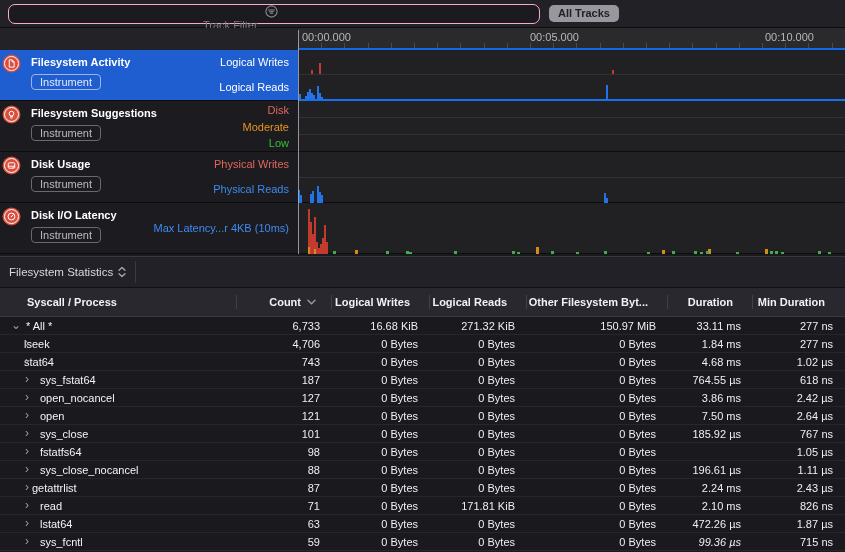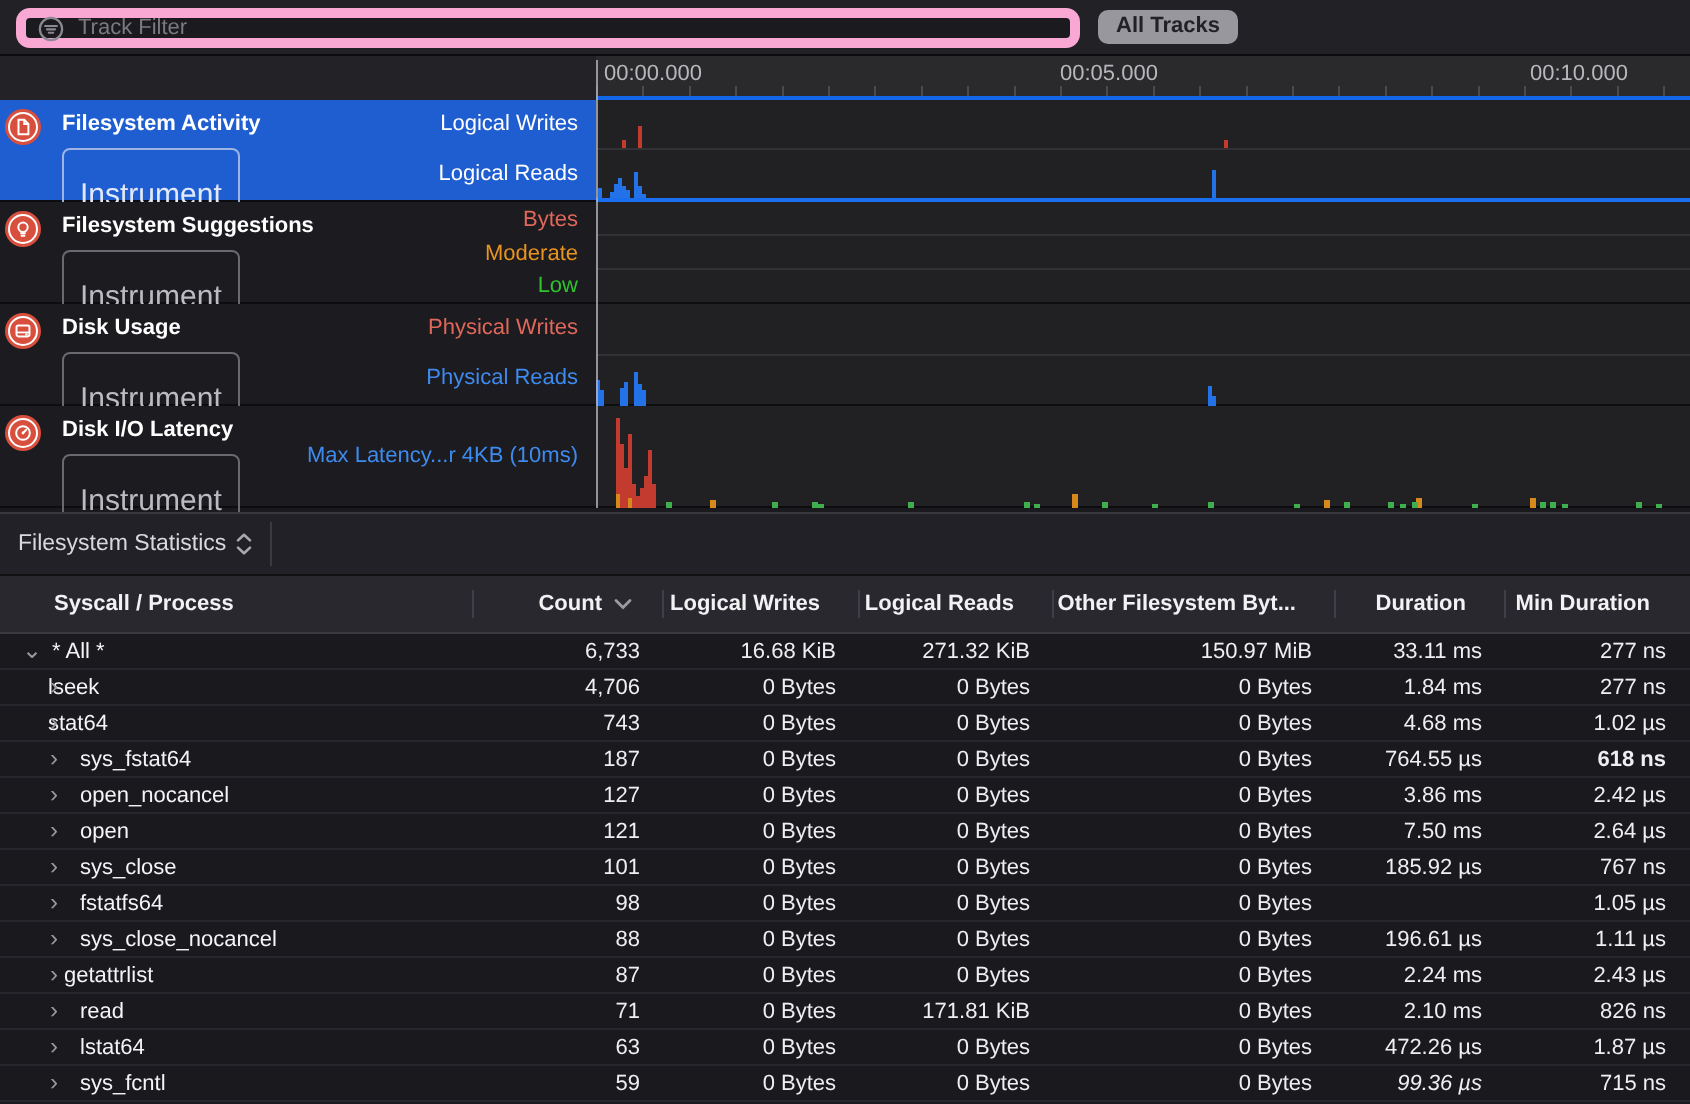--- a/index.html
+++ b/index.html
@@ -4,21 +4,21 @@
 <style>
   html,body{margin:0;padding:0;background:#101013;}
   *{box-sizing:border-box;}
   #app{position:relative;width:845px;height:552px;background:#1a191e;overflow:hidden;
        font-family:"Liberation Sans",sans-serif;color:#e8e7ea;font-size:11px;}
 
   
   .toolbar{position:absolute;left:0;top:0;width:845px;height:28px;background:#222126;
            border-bottom:1px solid #0c0c0e;display:flex;align-items:center;}
   .filter-field{position:absolute;left:8px;top:4px;width:532px;height:20px;background:#1b1a1f;
-                border:5px solid #f9a8d4;border-radius:7px;display:flex;align-items:center;padding:0 6px;}
+                border:1px solid #f9a8d4;border-radius:7px;display:flex;align-items:center;padding:0 6px;flex-direction:column;}
   .filter-field svg{flex:0 0 auto;margin-right:5px;}
   .filter-field input{flex:1;background:transparent;border:none;outline:none;color:#d6d5d9;
                       font-family:"Liberation Sans",sans-serif;font-size:11px;}
   .filter-field input::placeholder{color:#7b7a81;}
   .all-tracks{position:absolute;left:549px;top:5px;height:17px;background:#98979d;color:#222126;
               border:none;border-radius:5px;font-family:"Liberation Sans",sans-serif;
               font-size:11px;font-weight:700;padding:0 9px;line-height:17px;}
 
   
   .ruler{position:absolute;left:0;top:28px;width:845px;height:22px;background:#232227;}
@@ -30,22 +30,22 @@
 
   
   .tracks{position:absolute;left:0;top:50px;width:845px;height:204px;background:#202023;}
   .track{position:relative;width:845px;height:51px;display:flex;border-bottom:1px solid #0d0d0f;}
   .t-head{position:relative;width:298px;height:100%;background:#1c1b20;flex:0 0 auto;}
   .track.selected .t-head{background:#1f5ed0;}
   .t-icon{position:absolute;left:4px;top:6px;width:15px;height:15px;border-radius:50%;
           background:#d94f3d;border:1.5px solid #fff;box-shadow:0 0 0 1.5px #d94f3d;
           display:flex;align-items:center;justify-content:center;}
   .t-title{position:absolute;left:31px;top:6px;font-weight:700;color:#fff;}
-  .t-badge{position:absolute;left:31px;top:24px;font-size:15px;color:#bcbbc1;
-           border:1px solid #6a6970;border-radius:4px;padding:14px 8px;}
+  .t-badge{position:absolute;left:31px;top:24px;font-size:11px;color:#bcbbc1;
+           border:1px solid #6a6970;border-radius:4px;padding:1px 8px;}
   .track.selected .t-badge{color:#e3e9f7;border-color:#9db4e4;}
   .t-label{position:absolute;right:9px;white-space:nowrap;font-size:11px;}
   .t-chart{position:relative;flex:1;height:100%;background:#212124;}
   .lane{position:relative;width:100%;border-bottom:1px solid #323236;}
   .lane:last-child{border-bottom:none;}
   .bar{position:absolute;bottom:0;}
   .baseline{position:absolute;left:0;right:0;bottom:0;height:2px;background:#1a6ff0;}
   .playhead{position:absolute;left:298px;top:30px;width:1px;height:224px;background:rgba(186,186,191,0.75);z-index:5;}
 
   
@@ -131,21 +131,21 @@
       <div class="track">
         <div class="t-head">
           <div class="t-icon">
             <svg width="9" height="9" viewBox="0 0 10 10">
               <circle cx="5" cy="4" r="2.6" fill="none" stroke="#fff" stroke-width="1.1"></circle>
               <path d="M3.9 7.3h2.2M4.2 8.8h1.6" stroke="#fff" stroke-width="1.1" stroke-linecap="round"></path>
             </svg>
           </div>
           <div class="t-title">Filesystem Suggestions</div>
           <div class="t-badge">Instrument</div>
-          <div class="t-label" style="top: 3px; color: rgb(224, 104, 90);">Bytes</div>
+          <div class="t-label" style="top: 3px; color: rgb(224, 104, 90);">Disk</div>
           <div class="t-label" style="top: 20px; color: rgb(232, 148, 31);">Moderate</div>
           <div class="t-label" style="top: 36px; color: rgb(47, 195, 47);">Low</div>
         </div>
         <div class="t-chart">
           <div class="lane" style="height: 17px;"></div>
           <div class="lane" style="height: 17px;"></div>
           <div class="lane" style="height: 17px;"></div>
         </div>
       </div>
       <div class="track">
@@ -300,21 +300,21 @@
         <div class="td" style="width: 85px;">4.68 ms</div>
         <div class="td" style="width: 92px;">1.02 µs</div>
       </div>
       <div class="trow">
         <div class="td name" style="width: 237px;"><span class="chev" style="left: 25px;">›</span><span style="padding-left: 40px;">sys_fstat64</span></div>
         <div class="td" style="width: 95px;">187</div>
         <div class="td" style="width: 98px;">0 Bytes</div>
         <div class="td" style="width: 97px;">0 Bytes</div>
         <div class="td" style="width: 141px;">0 Bytes</div>
         <div class="td" style="width: 85px;">764.55 µs</div>
-        <div class="td" style="width: 92px; font-weight: bold;">618 ns</div>
+        <div class="td" style="width: 92px;">618 ns</div>
       </div>
       <div class="trow">
         <div class="td name" style="width: 237px;"><span class="chev" style="left: 25px;">›</span><span style="padding-left: 40px;">open_nocancel</span></div>
         <div class="td" style="width: 95px;">127</div>
         <div class="td" style="width: 98px;">0 Bytes</div>
         <div class="td" style="width: 97px;">0 Bytes</div>
         <div class="td" style="width: 141px;">0 Bytes</div>
         <div class="td" style="width: 85px;">3.86 ms</div>
         <div class="td" style="width: 92px;">2.42 µs</div>
       </div>

